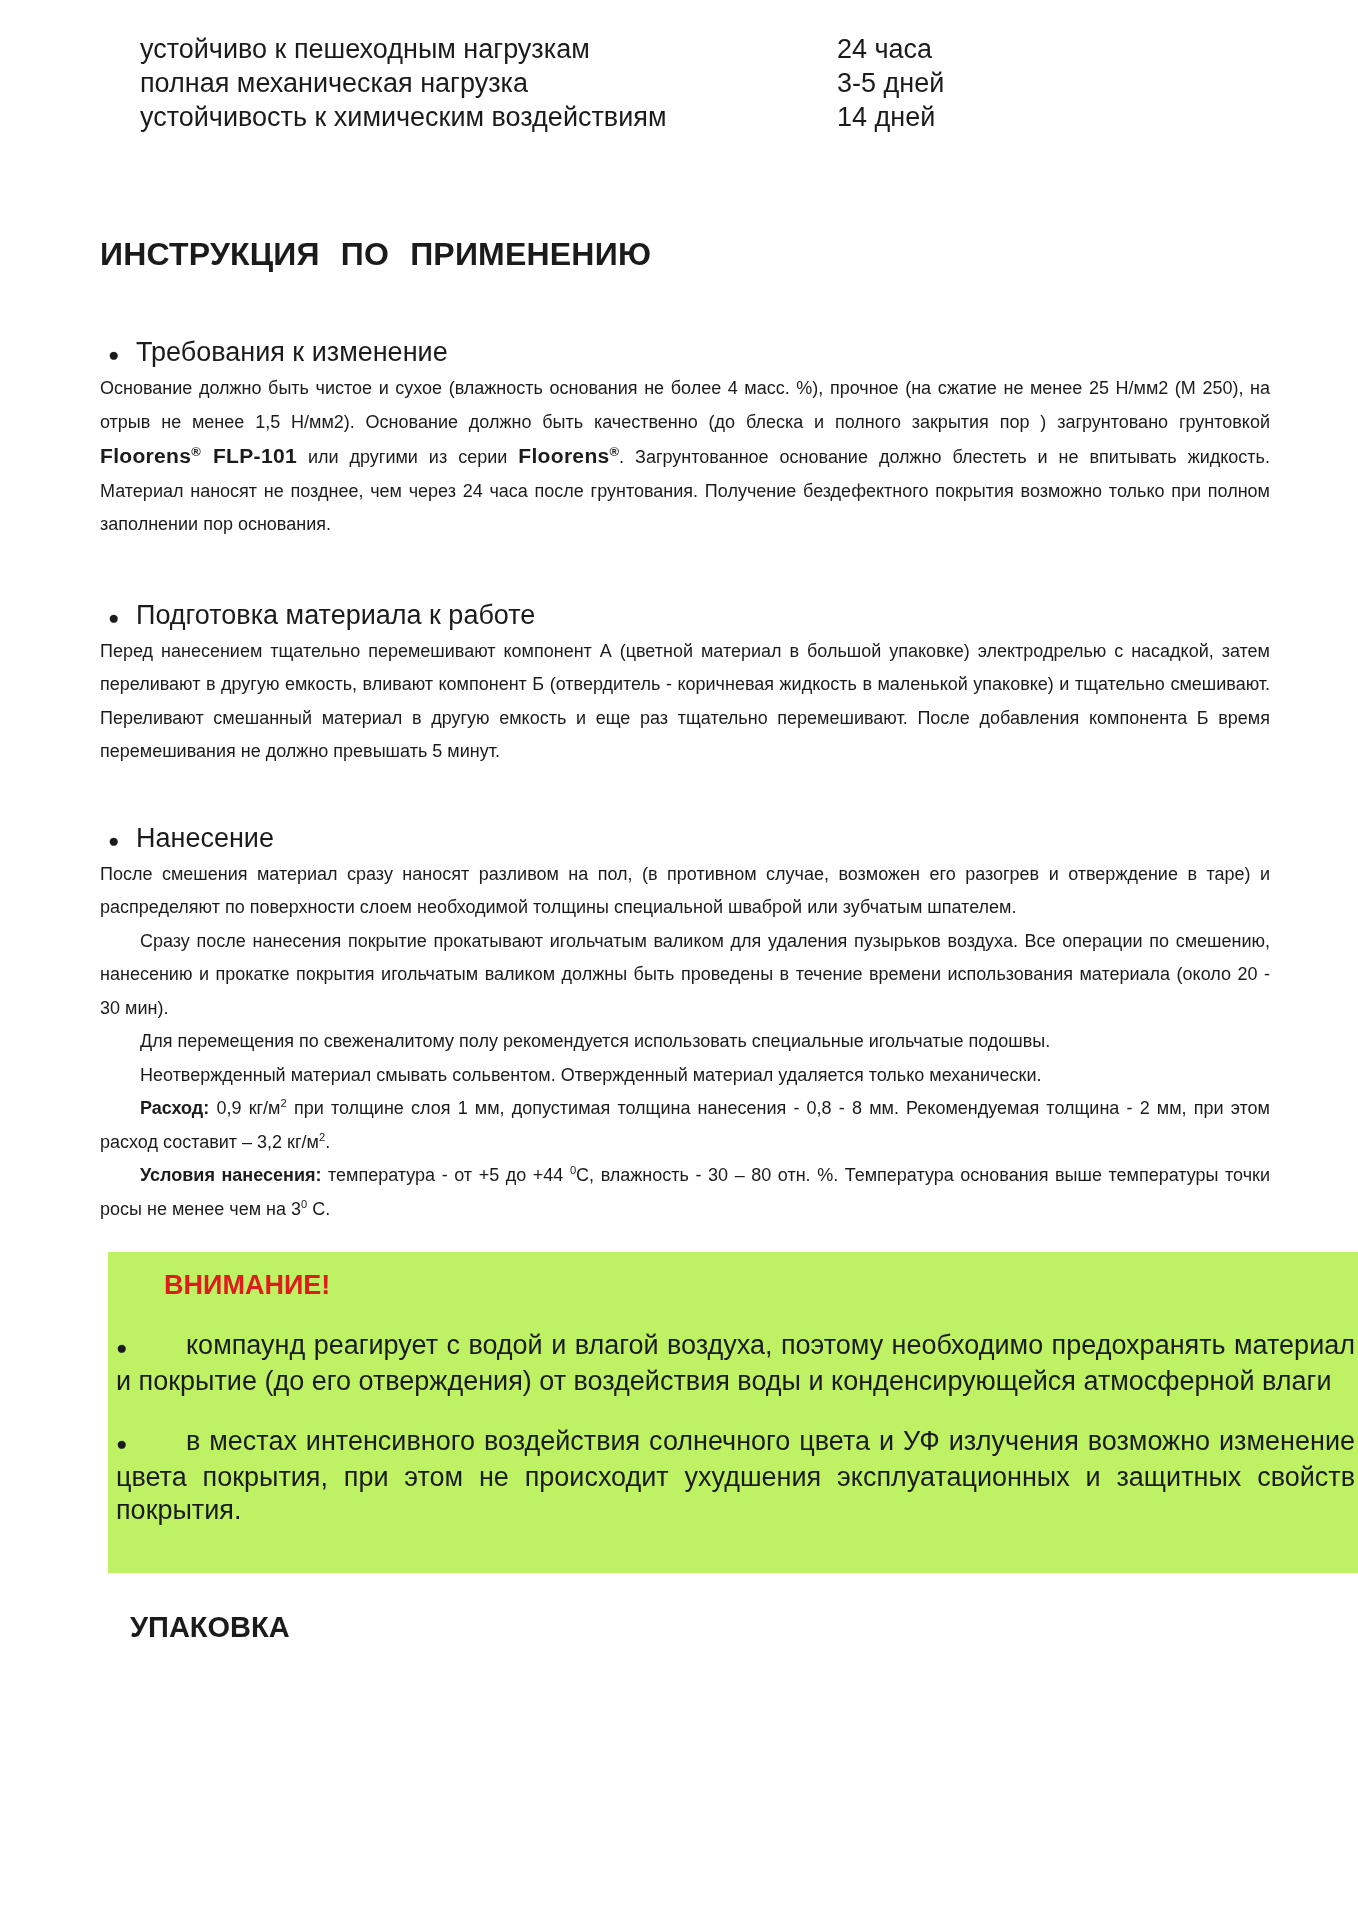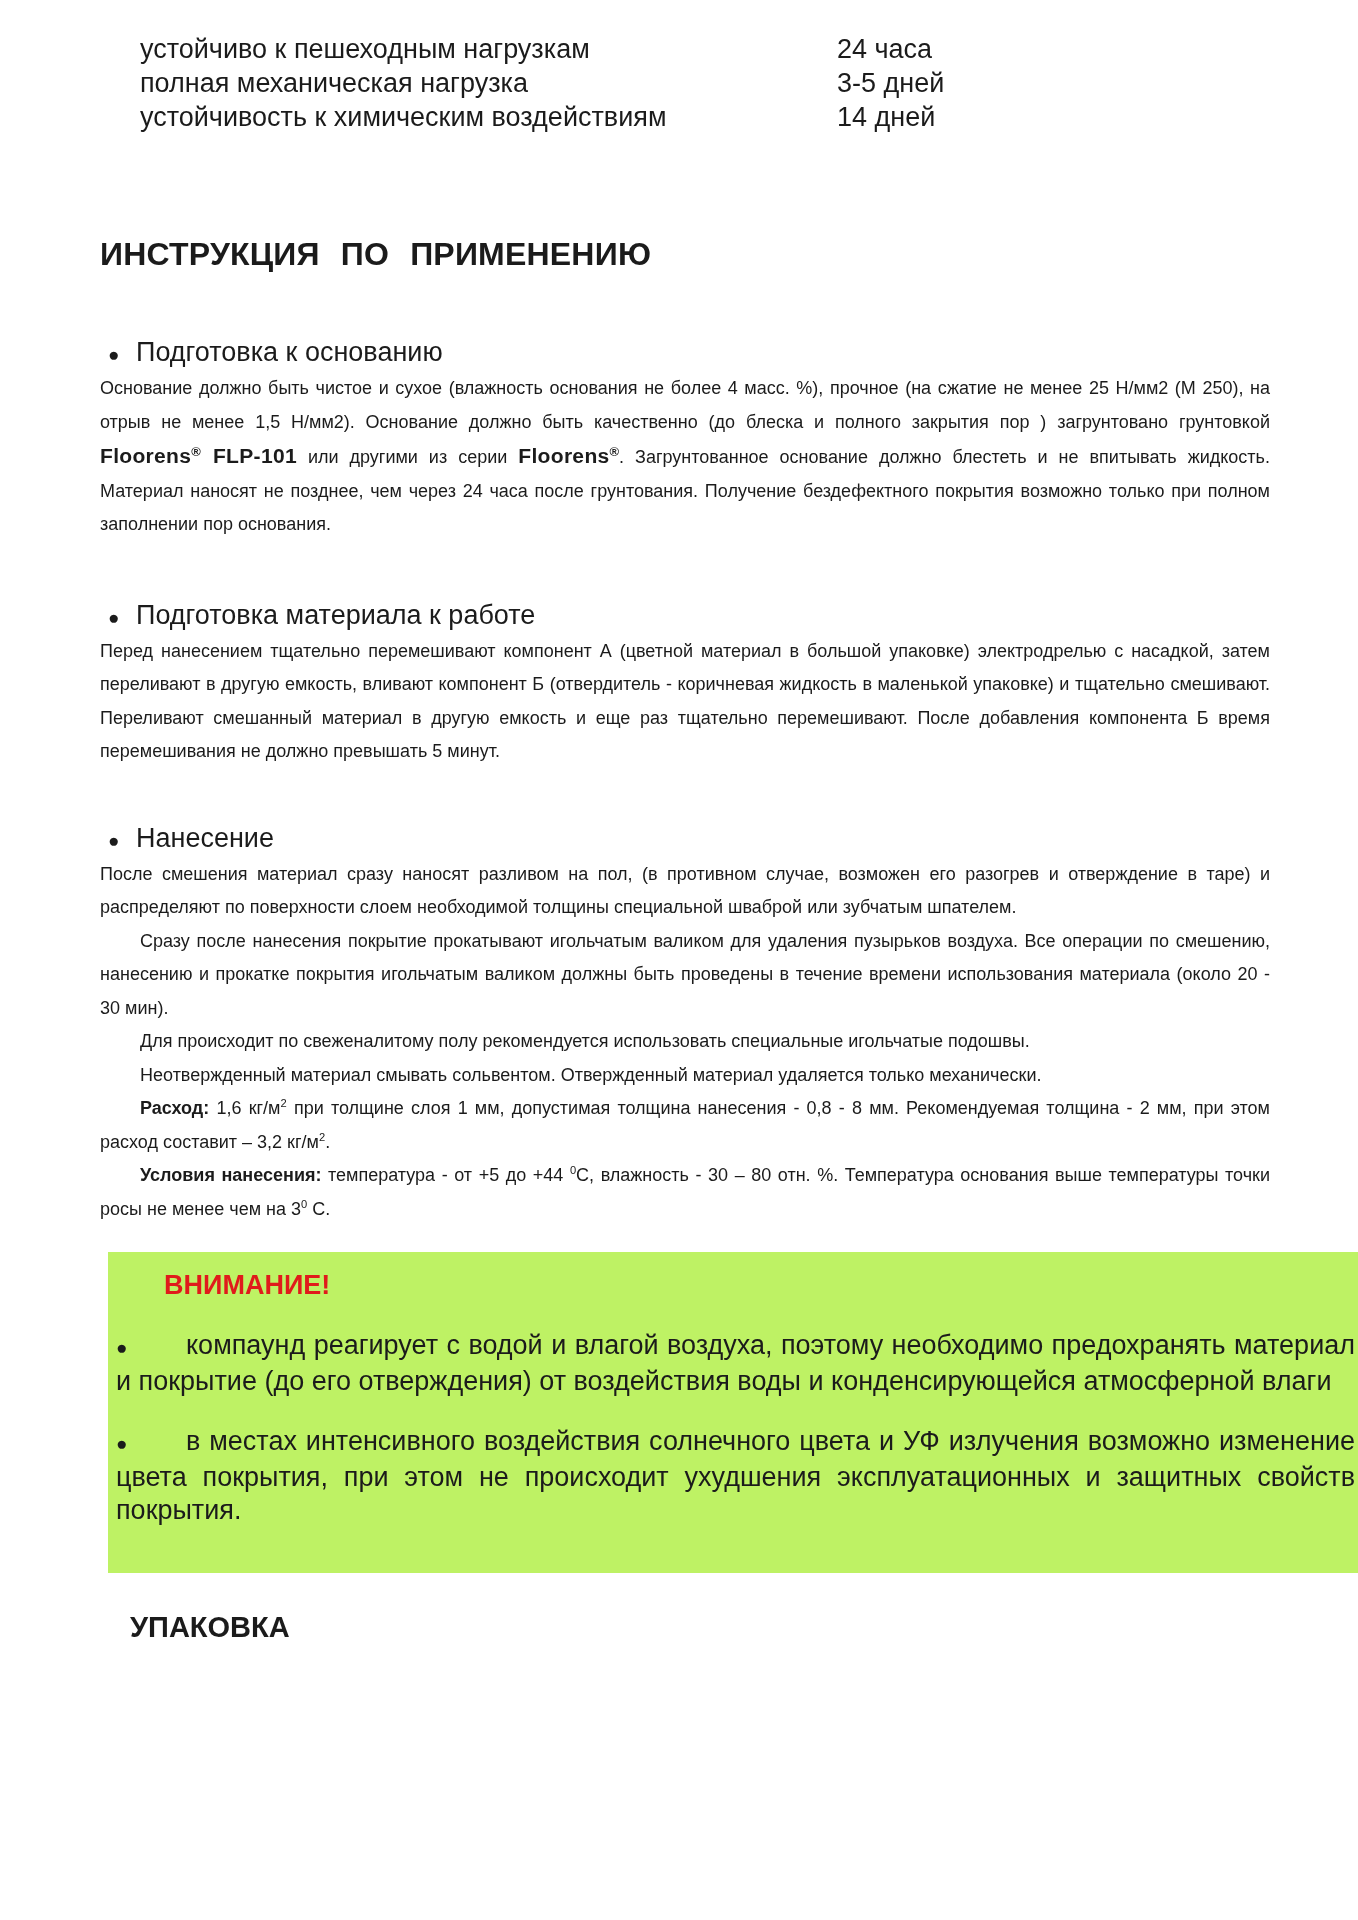--- a/index.html
+++ b/index.html
@@ -48,39 +48,39 @@
     <div class="spec-row">
       <span>устойчивость к химическим воздействиям</span>
       <span>14 дней</span>
     </div>
   </div>
 
   <h1 class="main-heading">ИНСТРУКЦИЯ ПО ПРИМЕНЕНИЮ</h1>
 
   <div class="bullet-line bl-req">
     <span class="bullet-dot">●</span>
-    <span>Подготовка к основанию</span>
+    <span>Требования к изменение</span>
   </div>
   <p class="para"><span>Основание должно быть чистое и сухое (влажность основания не более 4 масс. %), прочное (на сжатие не менее 25 Н/мм2 (М 250), на отрыв не менее 1,5 Н/мм2). Основание должно быть качественно (до блеска и полного закрытия пор ) загрунтовано грунтовкой </span><span class="run-brand">Floorens</span><span class="run-brandsup">®</span><span class="run-brand"> FLP-101</span><span> или другими из серии </span><span class="run-brand">Floorens</span><span class="run-brandsup">®</span><span>. Загрунтованное основание должно блестеть и не впитывать жидкость. Материал наносят не позднее, чем через 24 часа после грунтования. Получение бездефектного покрытия возможно только при полном заполнении пор основания.</span></p>
 
   <div class="bullet-line bl-prep">
     <span class="bullet-dot">●</span>
     <span>Подготовка материала к работе</span>
   </div>
   <p class="para">Перед нанесением тщательно перемешивают компонент А (цветной материал в большой упаковке) электродрелью с насадкой, затем переливают в другую емкость, вливают компонент Б (отвердитель - коричневая жидкость в маленькой упаковке) и тщательно смешивают. Переливают смешанный материал в другую емкость и еще раз тщательно перемешивают. После добавления компонента Б время перемешивания не должно превышать 5 минут.</p>
 
   <div class="bullet-line bl-app">
     <span class="bullet-dot">●</span>
     <span>Нанесение</span>
   </div>
   <p class="para">После смешения материал сразу наносят разливом на пол, (в противном случае, возможен его разогрев и отверждение в таре) и распределяют по поверхности слоем необходимой толщины специальной шваброй или зубчатым шпателем.</p>
   <p class="para indent">Сразу после нанесения покрытие прокатывают игольчатым валиком для удаления пузырьков воздуха. Все операции по смешению, нанесению и прокатке покрытия игольчатым валиком должны быть проведены в течение времени использования материала (около 20 - 30 мин).</p>
-  <p class="para indent">Для происходит по свеженалитому полу рекомендуется использовать специальные игольчатые подошвы.</p>
+  <p class="para indent">Для перемещения по свеженалитому полу рекомендуется использовать специальные игольчатые подошвы.</p>
   <p class="para indent">Неотвержденный материал смывать сольвентом. Отвержденный материал удаляется только механически.</p>
-  <p class="para indent"><span class="run-b">Расход:</span><span> 1,6 кг/м</span><span class="run-sup">2</span><span> при толщине слоя 1 мм, допустимая толщина нанесения - 0,8 - 8 мм. Рекомендуемая толщина - 2 мм, при этом расход составит – 3,2 кг/м</span><span class="run-sup">2</span><span>.</span></p>
+  <p class="para indent"><span class="run-b">Расход:</span><span> 0,9 кг/м</span><span class="run-sup">2</span><span> при толщине слоя 1 мм, допустимая толщина нанесения - 0,8 - 8 мм. Рекомендуемая толщина - 2 мм, при этом расход составит – 3,2 кг/м</span><span class="run-sup">2</span><span>.</span></p>
   <p class="para indent"><span class="run-b">Условия нанесения:</span><span> температура - от +5 до +44 </span><span class="run-sup">0</span><span>С, влажность - 30 – 80 отн. %. Температура основания выше температуры точки росы не менее чем на 3</span><span class="run-sup">0</span><span> С.</span></p>
 
   <div class="attention">
     <div class="att-title">ВНИМАНИЕ!</div>
     <p class="att-item"><span class="run-attbullet">●</span><span>компаунд реагирует с водой и влагой воздуха, поэтому необходимо предохранять материал и покрытие (до его отверждения) от воздействия воды и конденсирующейся атмосферной влаги</span></p>
     <p class="att-item"><span class="run-attbullet">●</span><span>в местах интенсивного воздействия солнечного цвета и УФ излучения возможно изменение цвета покрытия, при этом не происходит ухудшения эксплуатационных и защитных свойств покрытия.</span></p>
   </div>
 
   <div class="tail">
     <div class="tail-heading h-pack">УПАКОВКА</div>

